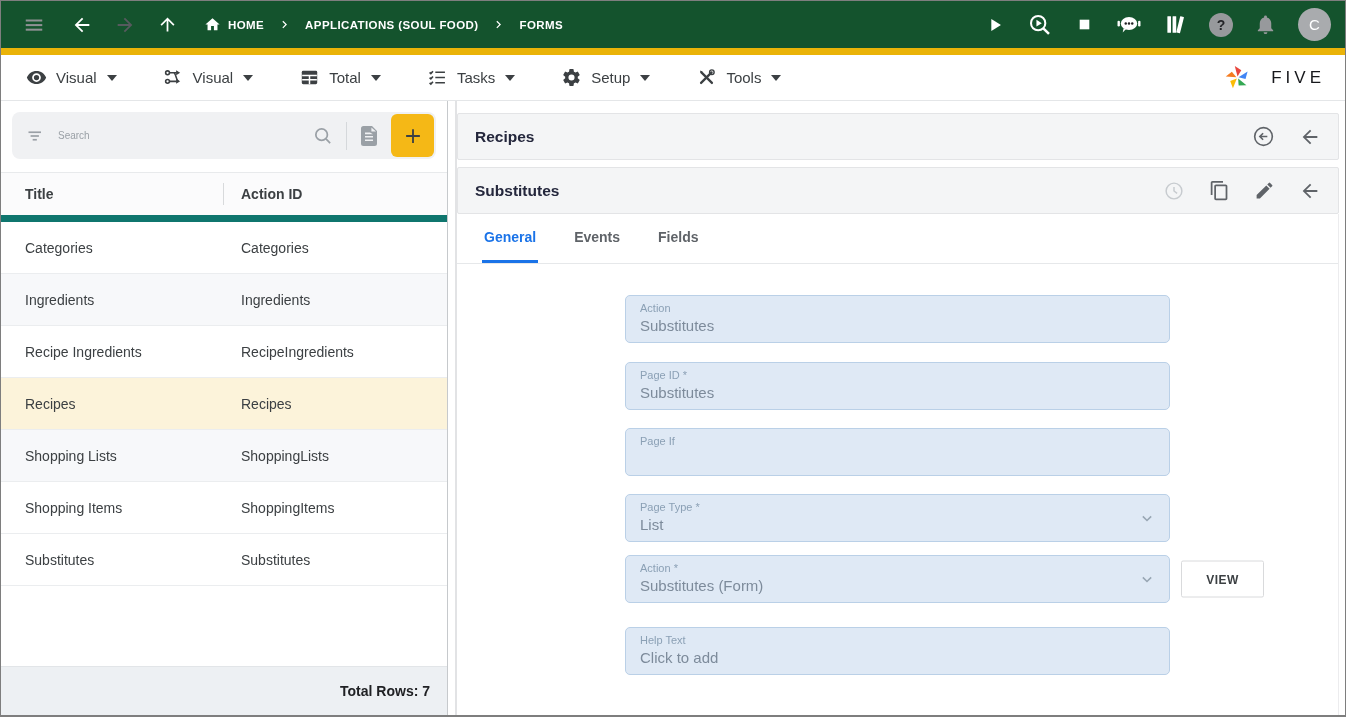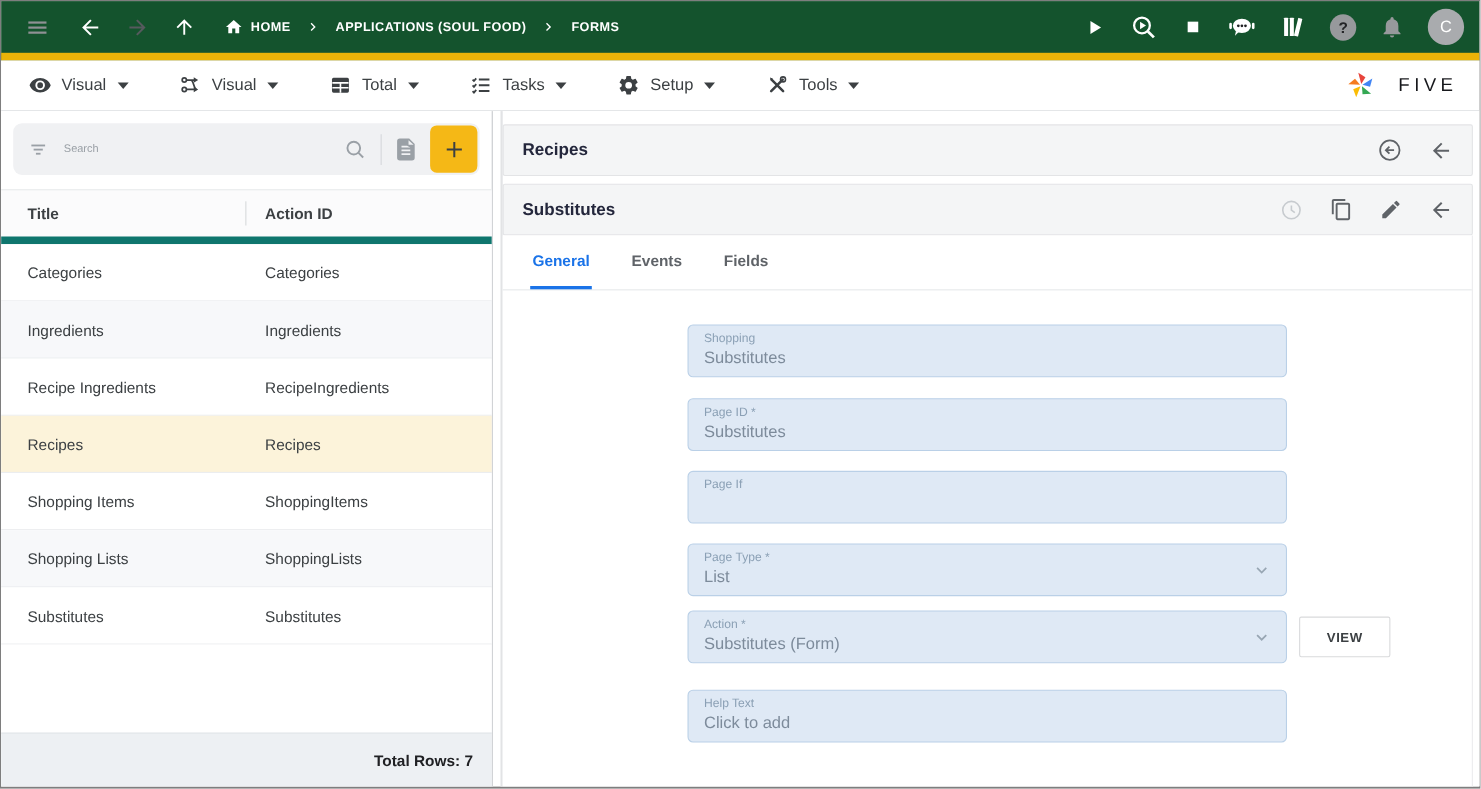--- a/index.html
+++ b/index.html
@@ -412,27 +412,27 @@
         <div class="c2">Ingredients</div>
       </div>
       <div class="trow">
         <div class="c1">Recipe Ingredients</div>
         <div class="c2">RecipeIngredients</div>
       </div>
       <div class="trow selected">
         <div class="c1">Recipes</div>
         <div class="c2">Recipes</div>
       </div>
+      <div class="trow alt">
+        <div class="c1">Shopping Lists</div>
+        <div class="c2">ShoppingLists</div>
+      </div>
       <div class="trow">
         <div class="c1">Shopping Items</div>
         <div class="c2">ShoppingItems</div>
-      </div>
-      <div class="trow alt">
-        <div class="c1">Shopping Lists</div>
-        <div class="c2">ShoppingLists</div>
       </div>
       <div class="trow">
         <div class="c1">Substitutes</div>
         <div class="c2">Substitutes</div>
       </div>
 
       <div class="lp-spacer"></div>
       <div class="tfoot">
         <span>Total Rows: 7</span>
       </div>
@@ -490,21 +490,21 @@
         <div class="tabs">
           <div class="tab active">General</div>
           <div class="tab">Events</div>
           <div class="tab">Fields</div>
         </div>
 
         <div class="form">
 
           <div class="field-row f1">
             <div class="field">
-              <span class="f-label">Shopping</span>
+              <span class="f-label">Action</span>
               <span class="f-value">Substitutes</span>
             </div>
           </div>
 
           <div class="field-row f2">
             <div class="field">
               <span class="f-label">Page ID *</span>
               <span class="f-value">Substitutes</span>
             </div>
           </div>

